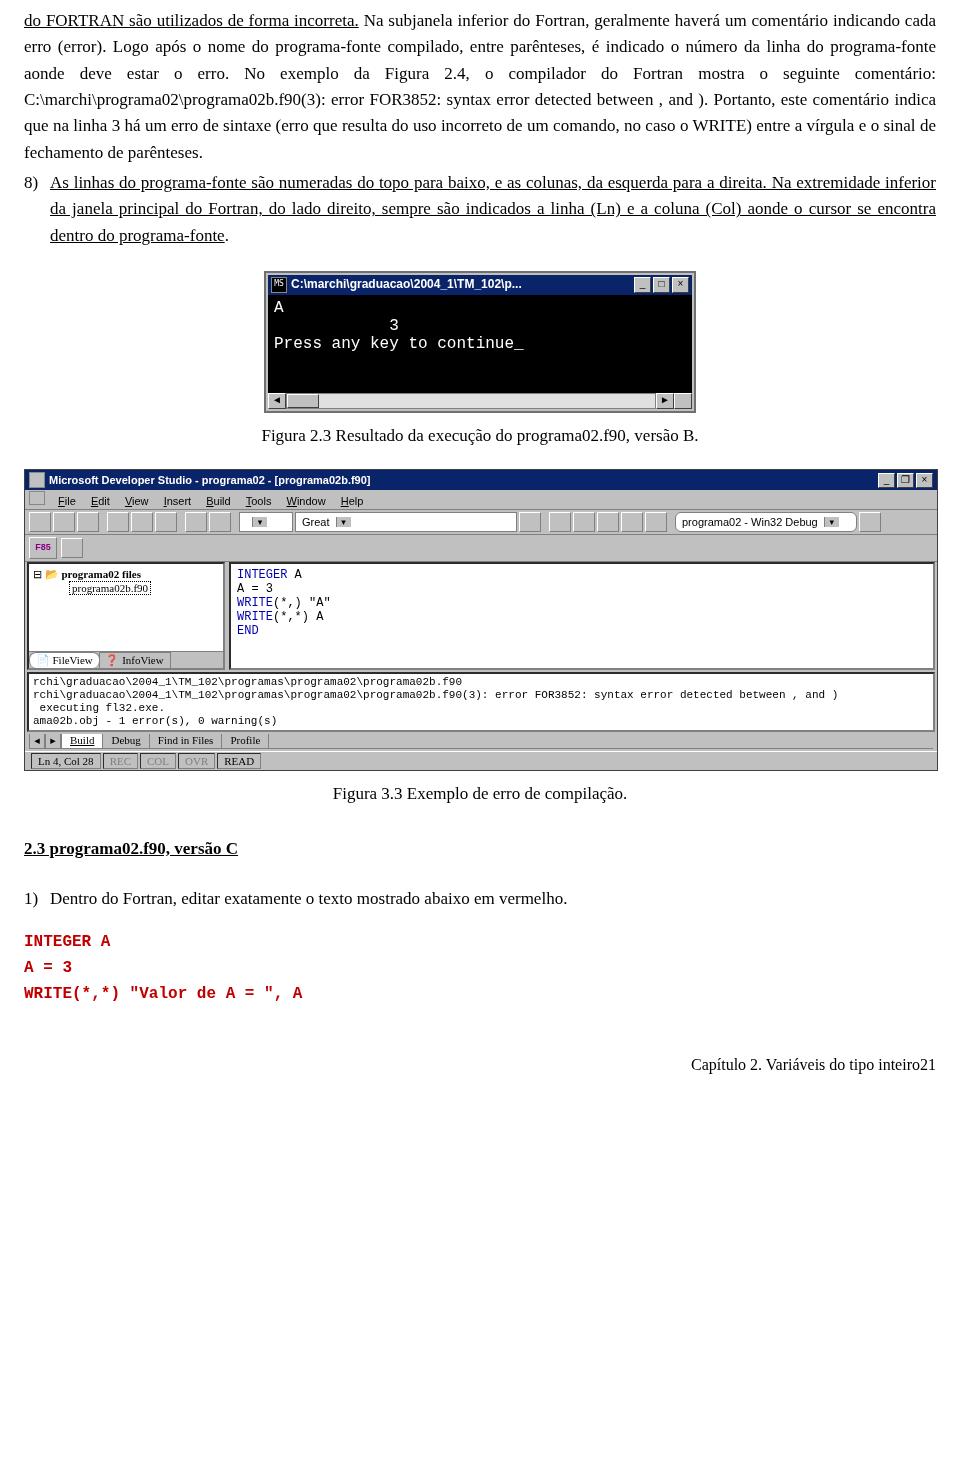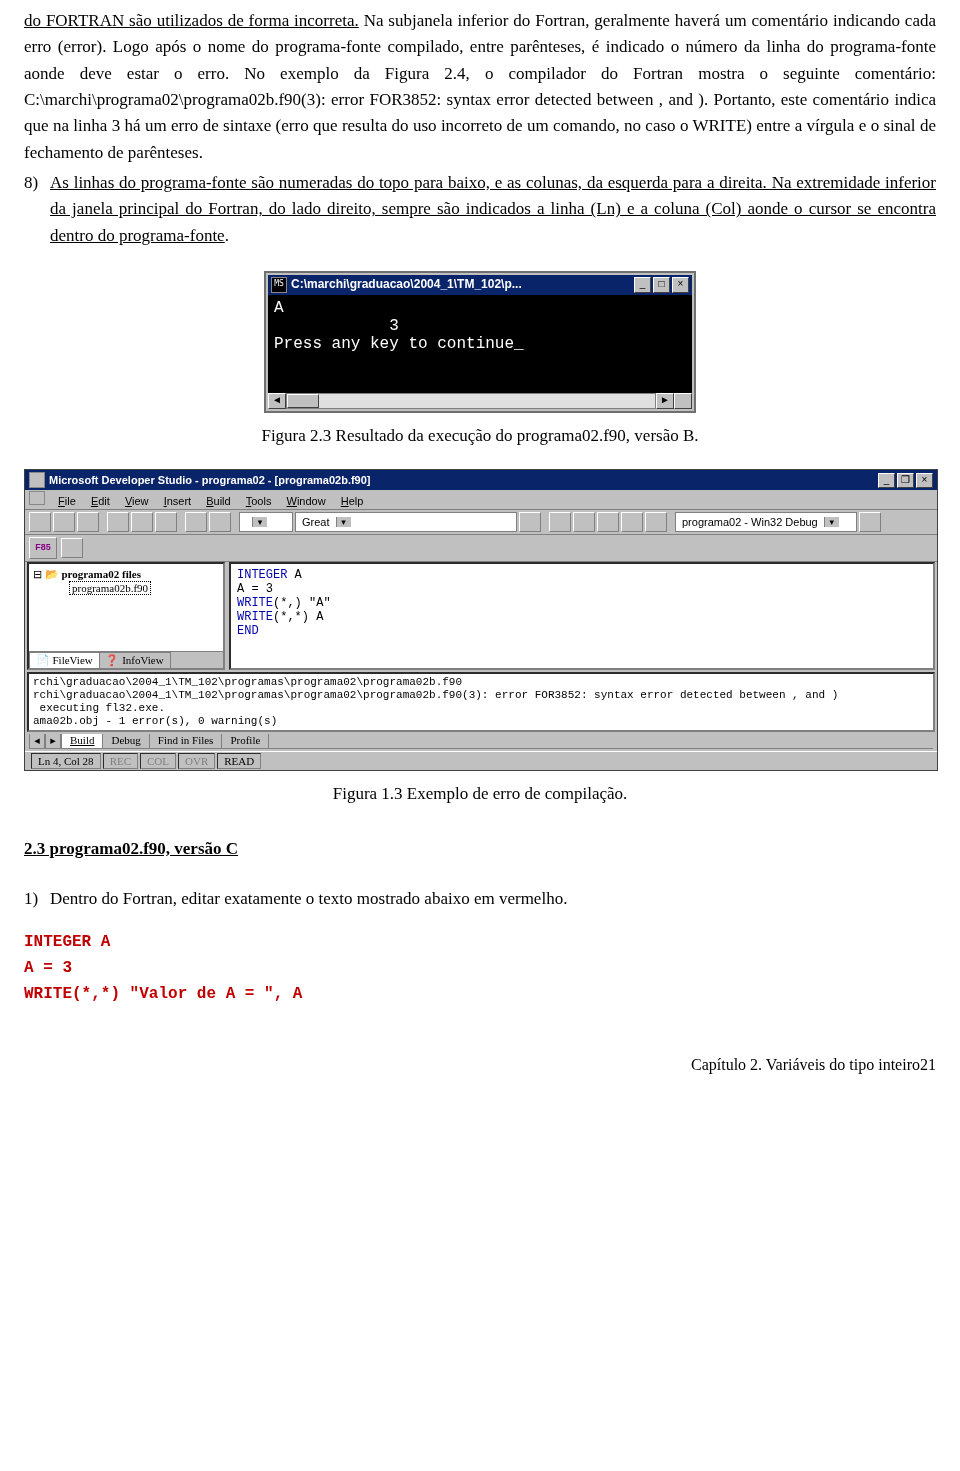--- a/index.html
+++ b/index.html
@@ -53,21 +53,21 @@
   .fig24 .combo .cd { width:14px; background:#c0c0c0; border-left:1px solid #808080; text-align:center; font:9px Arial; }
   .fig24 .row2 { background:#c0c0c0; padding:2px 4px; border-bottom:1px solid #808080; display:flex; gap:4px; align-items:center; }
   .fig24 .f85 { width:26px; height:20px; background:#c0c0c0; border:1px solid #fff; border-right-color:#808080; border-bottom-color:#808080; font:bold 9px/18px Arial; text-align:center; color:#808; }
   .fig24 .middle { display:flex; height: 108px; background:#c0c0c0; }
   .fig24 .sidebar { width:194px; border:2px inset #808080; background:#fff; margin:0 2px; position:relative; display:flex; flex-direction:column; }
   .fig24 .tree { flex:1; padding:4px 4px; font:11px Tahoma; white-space:nowrap; overflow:hidden; }
   .fig24 .tree .root { font-weight:bold; }
   .fig24 .tree .file { margin-left:36px; border:1px dotted #000; display:inline-block; padding:0 2px; }
   .fig24 .side-tabs { display:flex; border-top:1px solid #808080; background:#c0c0c0; font:11px Tahoma; }
   .fig24 .side-tabs .tab { padding:1px 6px; border:1px solid #808080; border-bottom:none; margin-right:-1px; background:#c0c0c0; }
-  .fig24 .side-tabs .tab.act { background:#fff; }
+  .fig24 .side-tabs .tab.act { background:#fff;border-radius:7px; }
   .fig24 .editor { flex:1; border:2px inset #808080; background:#fff; margin:0 2px; font:12px/14px "Courier New", monospace; padding:4px 6px; white-space:pre; overflow:hidden; }
   .fig24 .editor .kw { color:#0000aa; }
   .fig24 .output { border:2px inset #808080; background:#fff; margin:2px; font:11px/13px "Courier New", monospace; padding:2px 4px; height:52px; white-space:pre; overflow:hidden; }
   .fig24 .out-tabs { display:flex; background:#c0c0c0; font:11px Tahoma; padding:0 4px 2px 4px; }
   .fig24 .out-tabs .ot { border:1px solid #808080; border-top:none; padding:0 8px; margin-right:-1px; background:#c0c0c0; }
   .fig24 .out-tabs .nav { width:14px; text-align:center; border:1px solid #808080; border-top:none; }
   .fig24 .out-tabs .ot.act { background:#fff; text-decoration:underline; }
   .fig24 .status { display:flex; background:#c0c0c0; border-top:1px solid #fff; padding:1px 4px; font:11px Tahoma; }
   .fig24 .status .s1 { flex:1; border:1px inset #808080; padding:1px 4px; background:#c0c0c0; }
   .fig24 .status .sx { border:1px inset #808080; padding:1px 6px; margin-left:2px; color:#808080; }
@@ -153,21 +153,21 @@
         <span class="cd">▾</span>
       </span>
     <span class="tbtn"></span>
     <span class="tsep"></span>
     <span class="tbtn"></span>
     <span class="tbtn"></span>
     <span class="tbtn"></span>
     <span class="tbtn"></span>
     <span class="tbtn"></span>
     <span class="tsep"></span>
-    <span class="combo" style="width:180px;">
+    <span class="combo" style="width:180px;border-radius:6px;">
         <span class="cv">programa02 - Win32 Debug</span>
         <span class="cd">▾</span>
       </span>
     <span class="tbtn"></span>
   </div>
   <div class="row2">
     <span class="f85">F85</span>
     <span class="tbtn"></span>
   </div>
   <div class="middle">
@@ -201,21 +201,21 @@
     <div style="flex:1;border-bottom:1px solid #808080;height:14px;"></div>
   </div>
   <div class="status">
     <div class="lncol">Ln 4, Col 28</div>
     <div class="sx">REC</div>
     <div class="sx">COL</div>
     <div class="sx">OVR</div>
     <div class="sx" style="color:#000;">READ</div>
   </div>
 </div>
-<div class="caption">Figura 1.3 Exemplo de erro de compilação.</div>
+<div class="caption">Figura 3.3 Exemplo de erro de compilação.</div>
 
 <div class="section-title">2.3 programa02.f90, versão C</div>
 
 <div class="list-row">
   <div class="list-num">1)</div>
   <div class="list-body" style="text-align:left;">Dentro do Fortran, editar exatamente o texto mostrado abaixo em vermelho.</div>
 </div>
 
 <div class="code">
   <div>INTEGER A</div>

